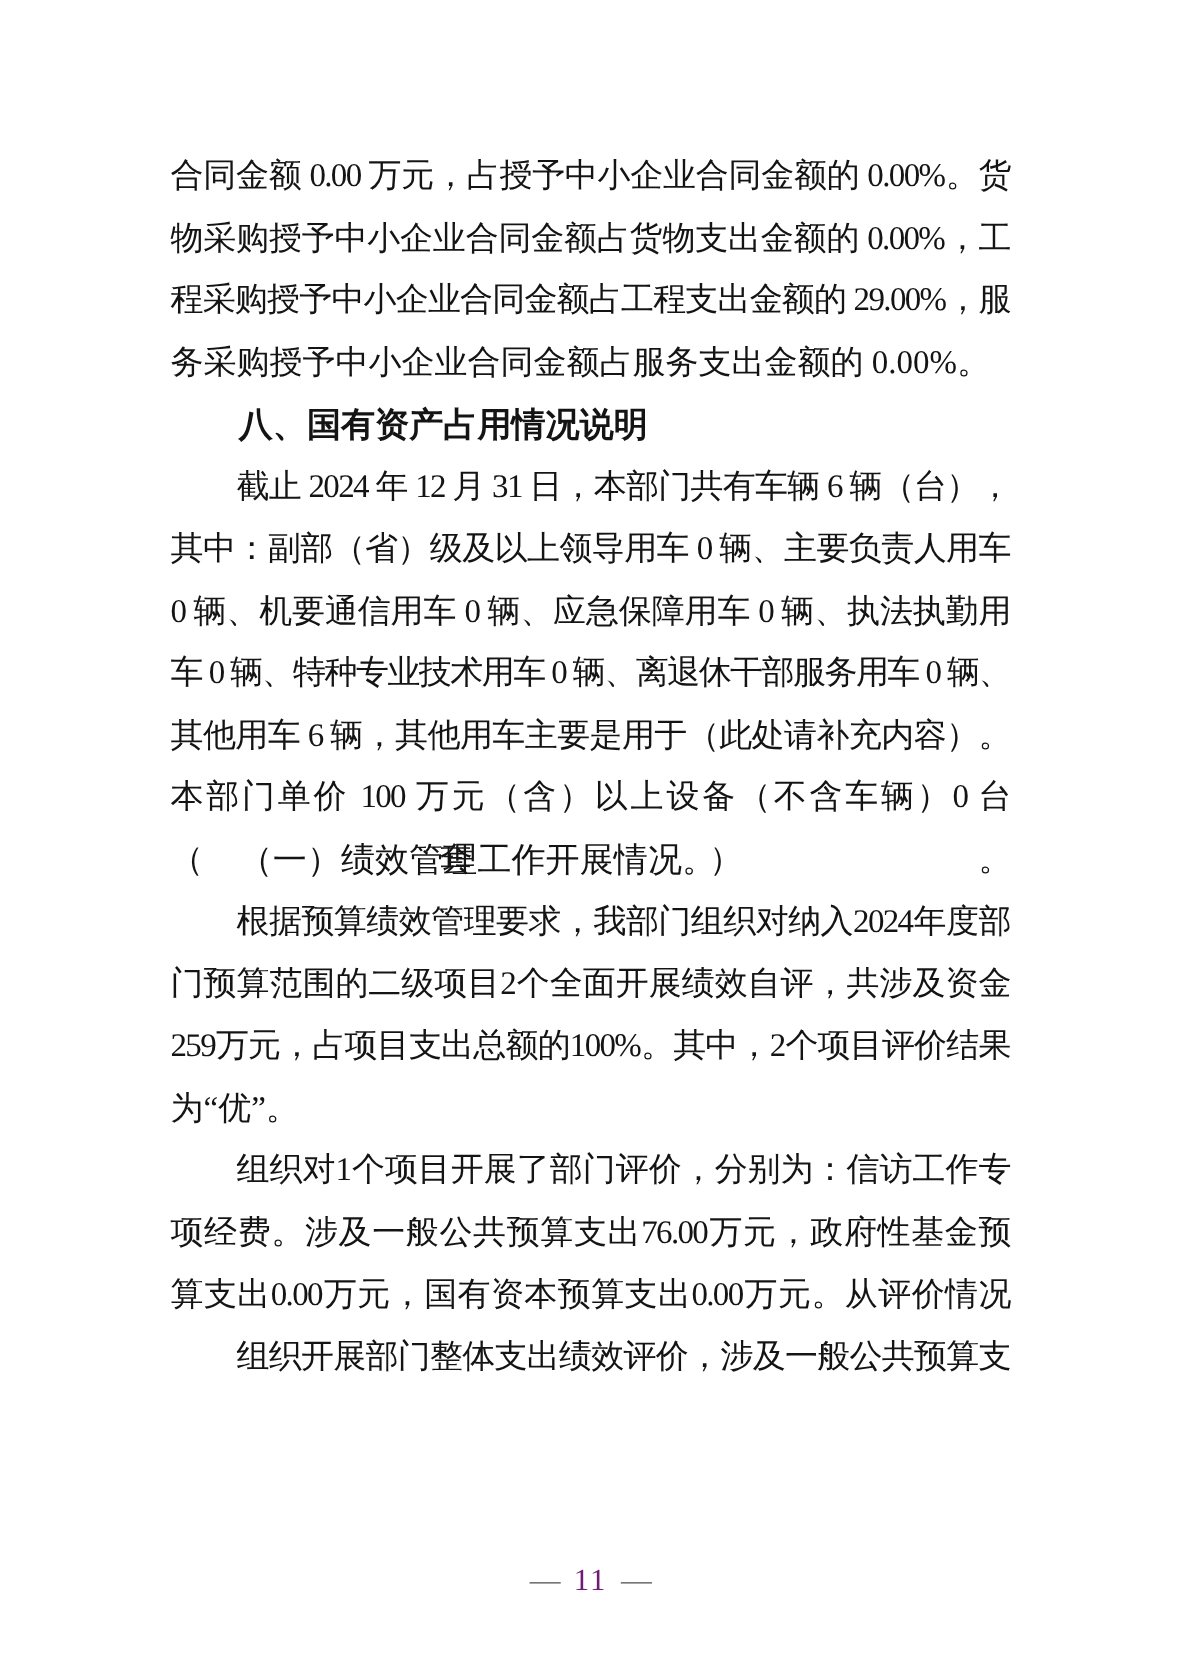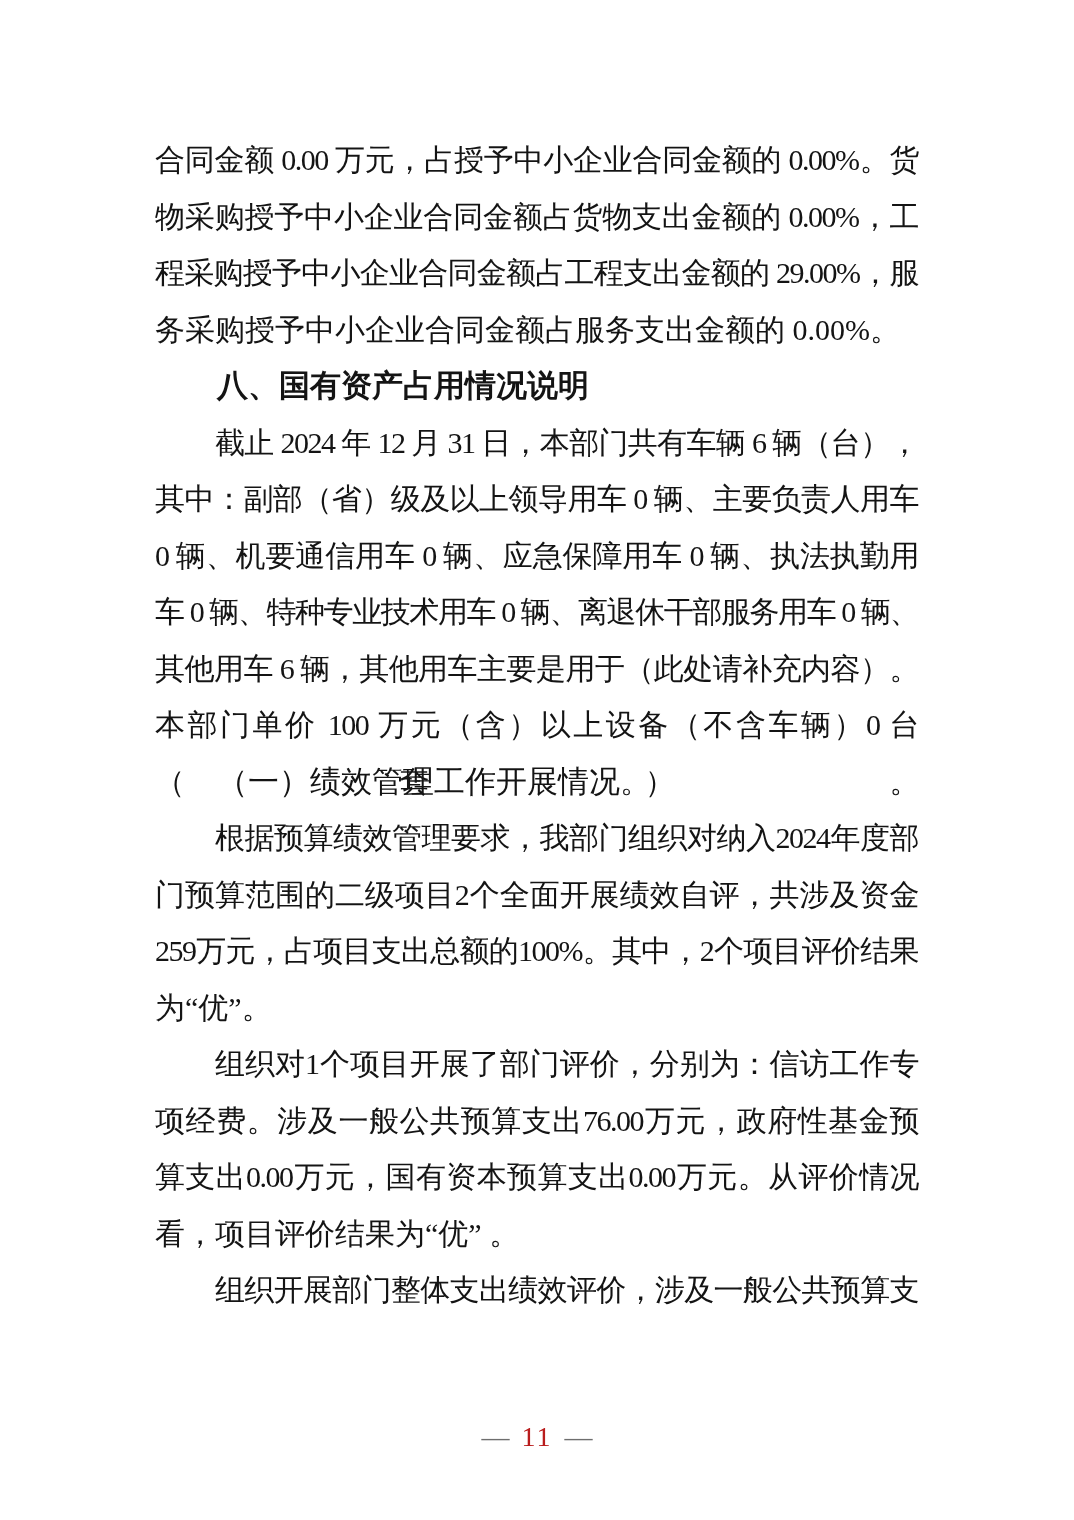--- a/index.html
+++ b/index.html
@@ -63,21 +63,21 @@
     text-align: center;
     font-size: 28px;
     line-height: 50px;
     color: #222222;
   }
   .footer .dash {
     color: #6e6e6e;
     padding: 0 12px;
   }
   .footer .num {
-    color: #b91c1c;
+    color: #701a75;
     letter-spacing: 2px;
   }
 </style>
 </head>
 <body>
 
 <div class="page">
   <div class="content">
     <div class="line stretch">合同金额 0.00 万元，占授予中小企业合同金额的 0.00%。货</div>
     <div class="line stretch">物采购授予中小企业合同金额占货物支出金额的 0.00%，工</div>
@@ -91,20 +91,19 @@
     <div class="line stretch">其他用车 6 辆，其他用车主要是用于（此处请补充内容）。</div>
     <div class="line stretch">本部门单价 100 万元（含）以上设备（不含车辆）0 台（套）。</div>
     <div class="line last h-kai indent">（一）绩效管理工作开展情况。</div>
     <div class="line stretch indent">根据预算绩效管理要求，我部门组织对纳入2024年度部</div>
     <div class="line stretch">门预算范围的二级项目2个全面开展绩效自评，共涉及资金</div>
     <div class="line stretch">259万元，占项目支出总额的100%。其中，2个项目评价结果</div>
     <div class="line last">为“优”。</div>
     <div class="line stretch indent">组织对1个项目开展了部门评价，分别为：信访工作专</div>
     <div class="line stretch">项经费。涉及一般公共预算支出76.00万元，政府性基金预</div>
     <div class="line stretch">算支出0.00万元，国有资本预算支出0.00万元。从评价情况</div>
-    <div class="line last">看，项目评价结果为“优” 。</div>
     <div class="line stretch indent">组织开展部门整体支出绩效评价，涉及一般公共预算支</div>
   </div>
 
   <div class="footer">
     <span class="dash">—</span><span class="num">11</span><span class="dash">—</span>
   </div>
 </div>
 
 </body></html>

